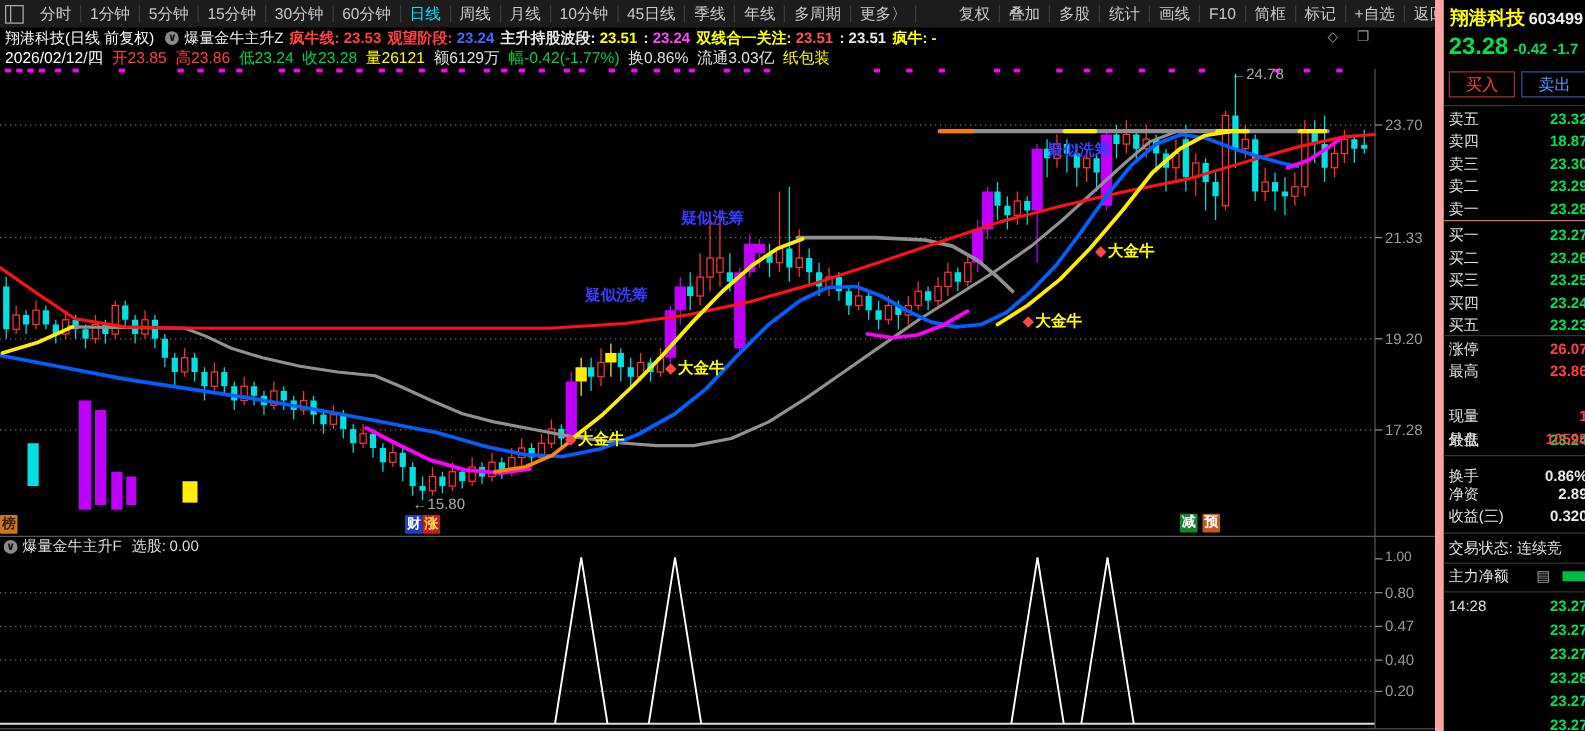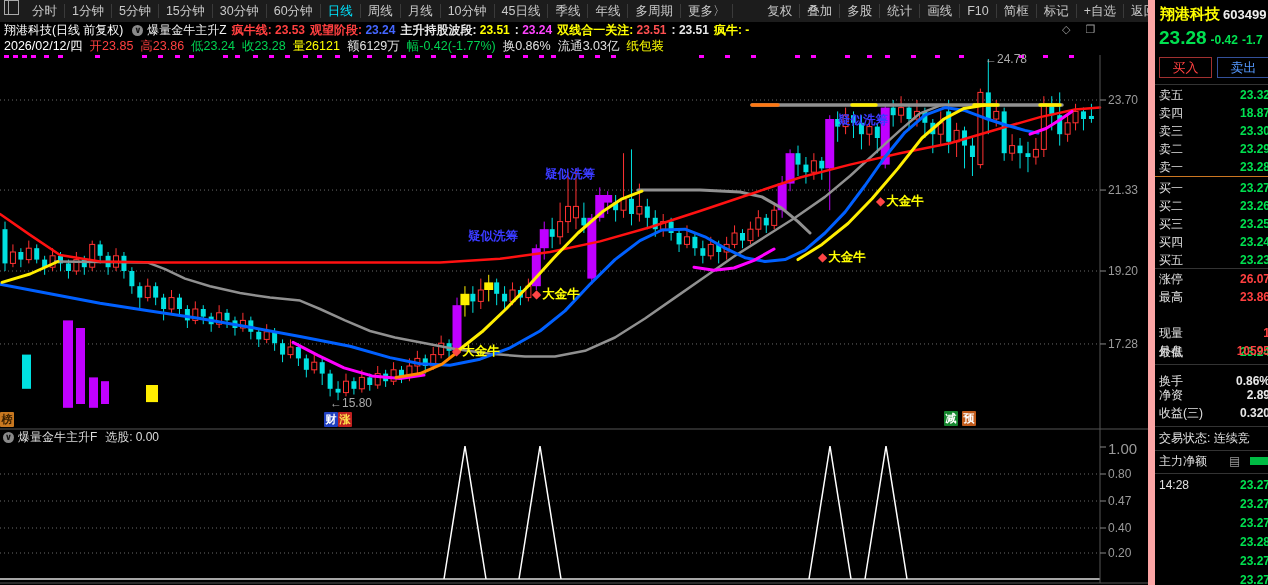--- a/index.html
+++ b/index.html
@@ -2,21 +2,21 @@
 <html><head>
 <meta charset="utf-8">
 <style>
   html,body{margin:0;padding:0;background:#000;}
   body{width:1268px;height:585px;position:relative;overflow:hidden;
        font-family:"Liberation Sans","DejaVu Sans",sans-serif;
        -webkit-font-smoothing:antialiased;}
   .abs{position:absolute;}
   
   #toolbar{left:0;top:0;width:1164px;height:22px;background:#1c1c1c;
-           display:flex;font-size:12.5px;color:#c9c9c9;}
+           display:flex;align-items:center;font-size:12.5px;color:#c9c9c9;}
   .tb-item{padding:0 7px;height:22px;line-height:22px;border-right:1px solid #3a3a3a;cursor:default;white-space:nowrap;}
   .tb-item.active{color:#00e5ff;}
   #tb-win{width:13px;height:13px;border:1px solid #aaa;margin:0 6px 0 4px;position:relative;}
   #tb-win::after{content:"";position:absolute;left:3px;top:0;width:1px;height:13px;background:#aaa;}
   #toolbar .spacer{flex:1;}
   
   #tabrow{left:0;top:22px;width:1148px;height:16px;display:flex;align-items:center;
           font-size:12px;color:#e8e8e8;white-space:nowrap;}
   #tabrow .seg{margin-right:5px;}
   .circ-ico{display:inline-block;width:11px;height:11px;border-radius:50%;background:#8a8a8a;
@@ -426,21 +426,21 @@
     <line x1="1100" y1="501" x2="1106" y2="501" stroke="#888" stroke-width="1"></line>
     <line x1="1100" y1="528" x2="1106" y2="528" stroke="#888" stroke-width="1"></line>
     <line x1="1100" y1="553" x2="1106" y2="553" stroke="#888" stroke-width="1"></line>
   </svg>
 
 <div id="overlays">
     <div style="position: absolute; left: 1108px; top: 93px; color: rgb(154, 154, 154); font-size: 12px;">23.70</div>
     <div style="position: absolute; left: 1108px; top: 183.06px; color: rgb(154, 154, 154); font-size: 12px;">21.33</div>
     <div style="position: absolute; left: 1108px; top: 264px; color: rgb(154, 154, 154); font-size: 12px;">19.20</div>
     <div style="position: absolute; left: 1108px; top: 336.96px; color: rgb(154, 154, 154); font-size: 12px;">17.28</div>
-    <div style="position: absolute; left: 1108px; top: 440px; color: rgb(154, 154, 154); font-size: 15px;">1.00</div>
+    <div style="position: absolute; left: 1108px; top: 440px; color: rgb(154, 154, 154); font-size: 11px;">1.00</div>
     <div style="position: absolute; left: 1108px; top: 467px; color: rgb(154, 154, 154); font-size: 12px;">0.80</div>
     <div style="position: absolute; left: 1108px; top: 494px; color: rgb(154, 154, 154); font-size: 12px;">0.47</div>
     <div style="position: absolute; left: 1108px; top: 521px; color: rgb(154, 154, 154); font-size: 12px;">0.40</div>
     <div style="position: absolute; left: 1108px; top: 546px; color: rgb(154, 154, 154); font-size: 12px; text-align: right;">0.20</div>
     <div style="position: absolute; left: 985px; top: 52px; color: rgb(170, 170, 170); font-size: 12px;">←24.78</div>
     <div style="position: absolute; left: 330px; top: 396px; color: rgb(170, 170, 170); font-size: 12px;">←15.80</div>
     <div style="position: absolute; left: 468px; top: 228px; color: rgb(58, 58, 255); font-size: 12.5px; font-weight: bold;"><span>疑似洗筹</span></div>
     <div style="position: absolute; left: 545px; top: 166px; color: rgb(58, 58, 255); font-size: 12.5px; font-weight: bold;"><span>疑似洗筹</span></div>
     <div style="position: absolute; left: 838px; top: 112px; color: rgb(58, 58, 255); font-size: 12.5px; font-weight: bold;"><span>疑似洗筹</span></div>
     <div style="position: absolute; left: 452px; top: 343px; color: rgb(255, 255, 0); font-size: 12.5px; font-weight: bold;"><span style="color: rgb(255, 69, 69); margin-right: 1px; font-size: 12px;">◆</span><span>大金牛</span></div>

